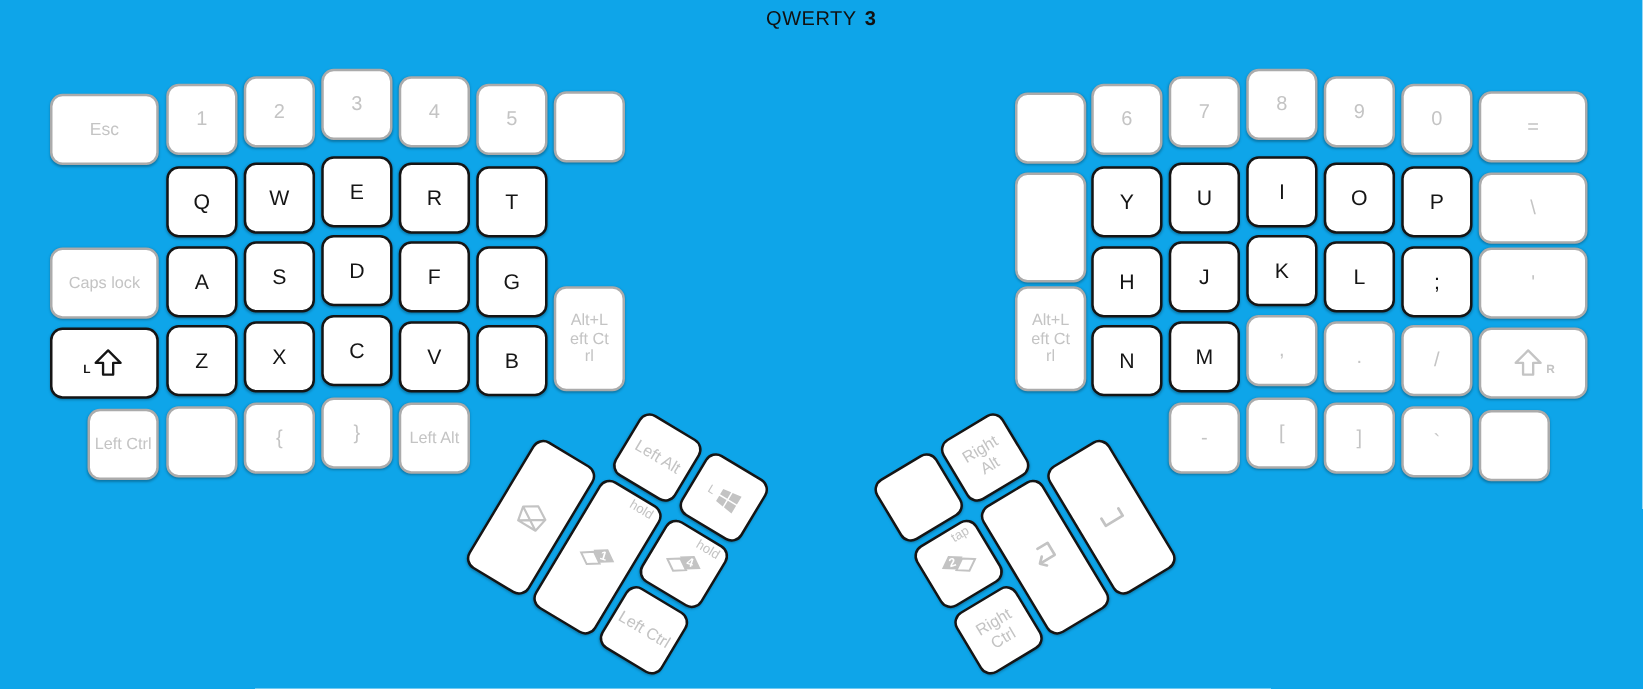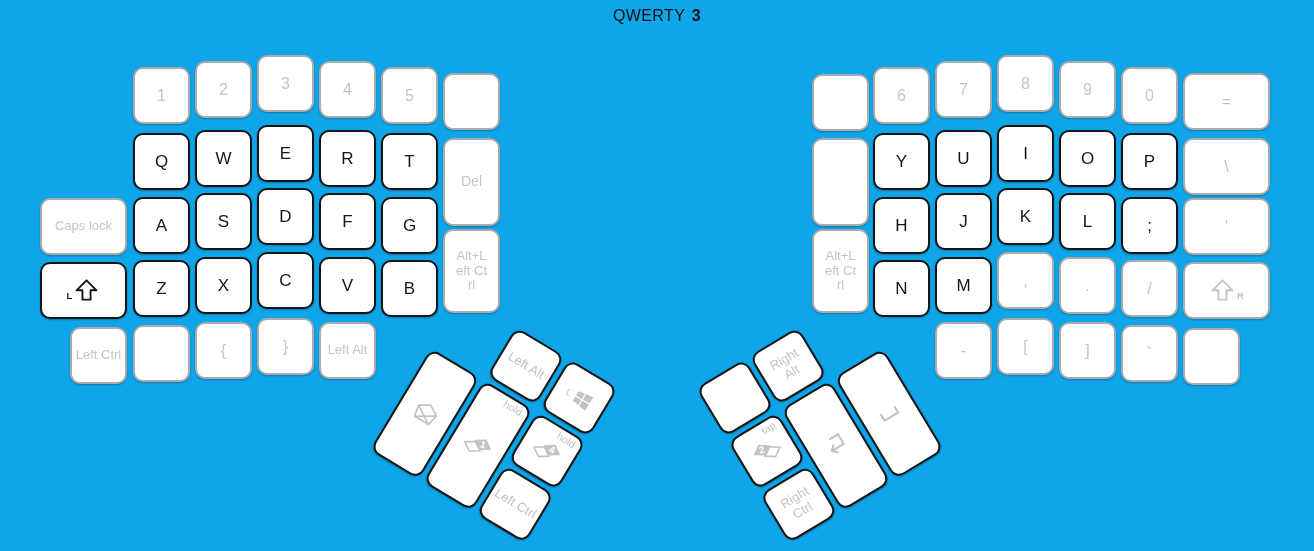--- a/index.html
+++ b/index.html
@@ -27,20 +27,23 @@
 </style>
 </head>
 <body>
 
 <div class="stage">
   <div class="title">
     <span>QWERTY</span>
     <span class="ver">3</span>
   </div>
   <div class="board">
+      <div class="key gray" style="left: 40px; top: 75px; width: 87px; height: 57px;">
+        <span class="label" style="font-size: 14px;">Esc</span>
+      </div>
       <div class="key gray" style="left: 133px; top: 67px; width: 57px; height: 57px;">
         <span class="label" style="font-size: 16px;">1</span>
       </div>
       <div class="key gray" style="left: 195px; top: 61px; width: 57px; height: 57px;">
         <span class="label" style="font-size: 16px;">2</span>
       </div>
       <div class="key gray" style="left: 257px; top: 55px; width: 57px; height: 57px;">
         <span class="label" style="font-size: 16px;">3</span>
       </div>
       <div class="key gray" style="left: 319px; top: 61px; width: 57px; height: 57px;">
@@ -57,23 +60,20 @@
         <span class="label" style="font-size: 17px;">W</span>
       </div>
       <div class="key dark" style="left: 257px; top: 125px; width: 57px; height: 57px;">
         <span class="label" style="font-size: 17px;">E</span>
       </div>
       <div class="key dark" style="left: 319px; top: 130px; width: 57px; height: 57px;">
         <span class="label" style="font-size: 17px;">R</span>
       </div>
       <div class="key dark" style="left: 381px; top: 133px; width: 57px; height: 57px;">
         <span class="label" style="font-size: 17px;">T</span>
-      </div>
-      <div class="key gray" style="left: 443px; top: 138px; width: 57px; height: 88px;">
-        <span class="label" style="font-size: 14px;">Del</span>
       </div>
       <div class="key gray" style="left: 40px; top: 198px; width: 87px; height: 57px; text-align: center;">
         <span class="label" style="font-size: 13px;">Caps lock</span>
       </div>
       <div class="key dark" style="left: 133px; top: 197px; width: 57px; height: 57px;">
         <span class="label" style="font-size: 17px;">A</span>
       </div>
       <div class="key dark" style="left: 195px; top: 193px; width: 57px; height: 57px;">
         <span class="label" style="font-size: 17px;">S</span>
       </div>

